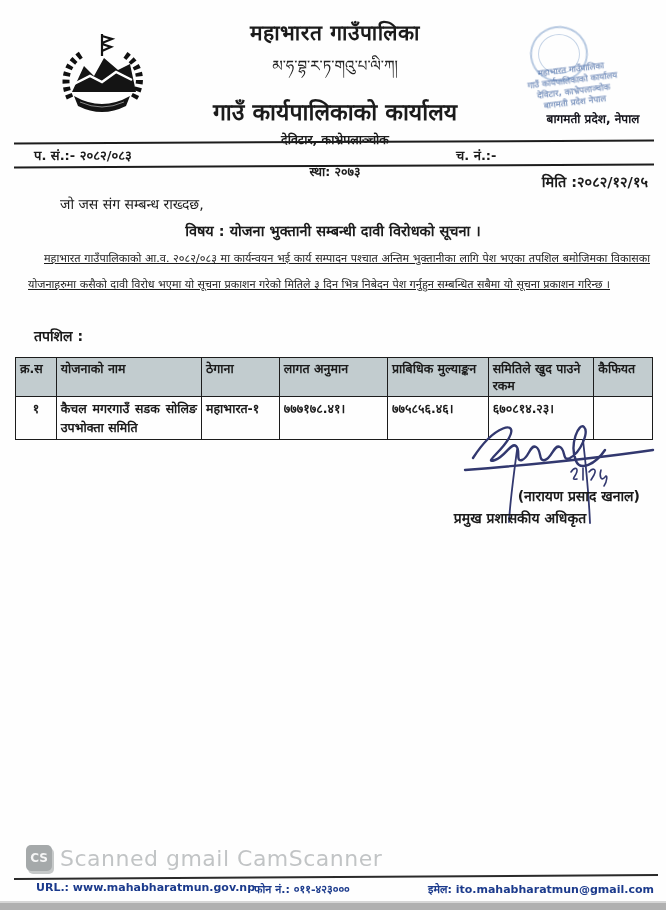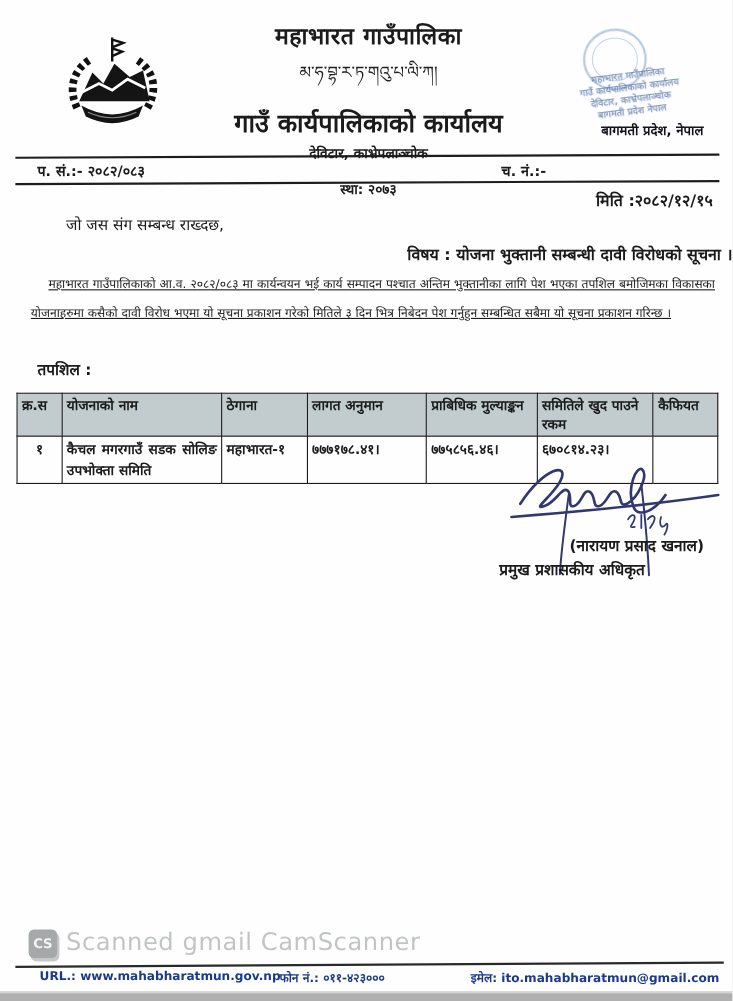--- a/index.html
+++ b/index.html
@@ -31,21 +31,21 @@
   .province-line { position:absolute; left:20px; top:88px; width:150px; text-align:center;
     font-size:12px; font-weight:bold; color:#14141c; }
   .rule { position:absolute; left:14px; width:640px; height:2px; background:#1d1d1d; }
   .rule-top { top:141px; transform:rotate(-.25deg); }
   .rule-mid { top:165px; transform:rotate(-.25deg); }
   .ref-left { position:absolute; left:22px; top:146px; font-size:13px; font-weight:bold;margin-left:12px; }
   .ref-right { position:absolute; left:456px; top:146px; font-size:13px; font-weight:bold; }
   .date-line { position:absolute; right:18px; top:171px; font-size:14.5px; font-weight:600; }
   
   .salutation { position:absolute; left:60px; top:194px; font-size:14px; font-weight:400; }
-  .subject { position:absolute; left:0; top:220px; width:666px; text-align:right; font-size:14.5px; font-weight:600; }
+  .subject { position:absolute; left:0; top:220px; width:666px; text-align:center; font-size:14.5px; font-weight:600; }
   .body-para {
     position:absolute; left:28px; top:246px; width:622px;
     font-size:11px; font-weight:500; line-height:26px; text-align:justify; text-indent:16px;text-decoration:underline;
   }
   .tapasil { position:absolute; left:34px; top:326px; font-size:14px; font-weight:600; }
   
   .detail-table {
     position:absolute; left:15px; top:357px; width:638px;
     border-collapse:collapse; table-layout:fixed;
   }
@@ -55,21 +55,21 @@
   .detail-table th { background:#c2cccf; font-weight:bold; text-align:left; line-height:17px; height:38px; }
   .detail-table td { font-weight:600; height:42px; line-height:19px; }
   .td-center { text-align:center; }
   .td-just { text-align:justify; }
   
   .sig-block { position:absolute; left:400px; top:420px; width:260px; }
   .sig-svg { position:absolute; left:55px; top:0; width:205px; height:105px; }
   .sig-name { position:absolute; left:20px; top:66px; width:220px; text-align:right; font-size:14px; font-weight:bold; }
   .sig-title { position:absolute; left:5px; top:88px; width:230px; text-align:center; font-size:14px; font-weight:bold; }
   
-  .watermark { position:absolute; left:26px; top:845px; display:flex; gap:8px; opacity:.8; }
+  .watermark { position:absolute; left:26px; top:845px; display:flex; align-items:center; gap:8px; opacity:.8; }
   .cs-badge { width:26px; height:26px; background:#8f9496; border-radius:5px; color:#f4f4f4;
     font-size:12px; font-weight:bold; display:flex; align-items:center; justify-content:center;
     box-shadow:2px 3px 0 #b9bcbd; }
   .wm-text { color:#b3b6b8; font-size:22px; letter-spacing:.5px; }
   .footer-rule { position:absolute; left:14px; top:876px; width:644px; height:2px; background:#2a2a2a; transform:rotate(-.35deg); }
   .footer-row { position:absolute; left:0; top:881px; width:666px; font-size:11px; font-weight:bold; }
   .footer-item { position:absolute; white-space:nowrap; }
   .f-url { left:36px; }
   .f-phone { left:254px; }
   .f-email { left:428px; }

